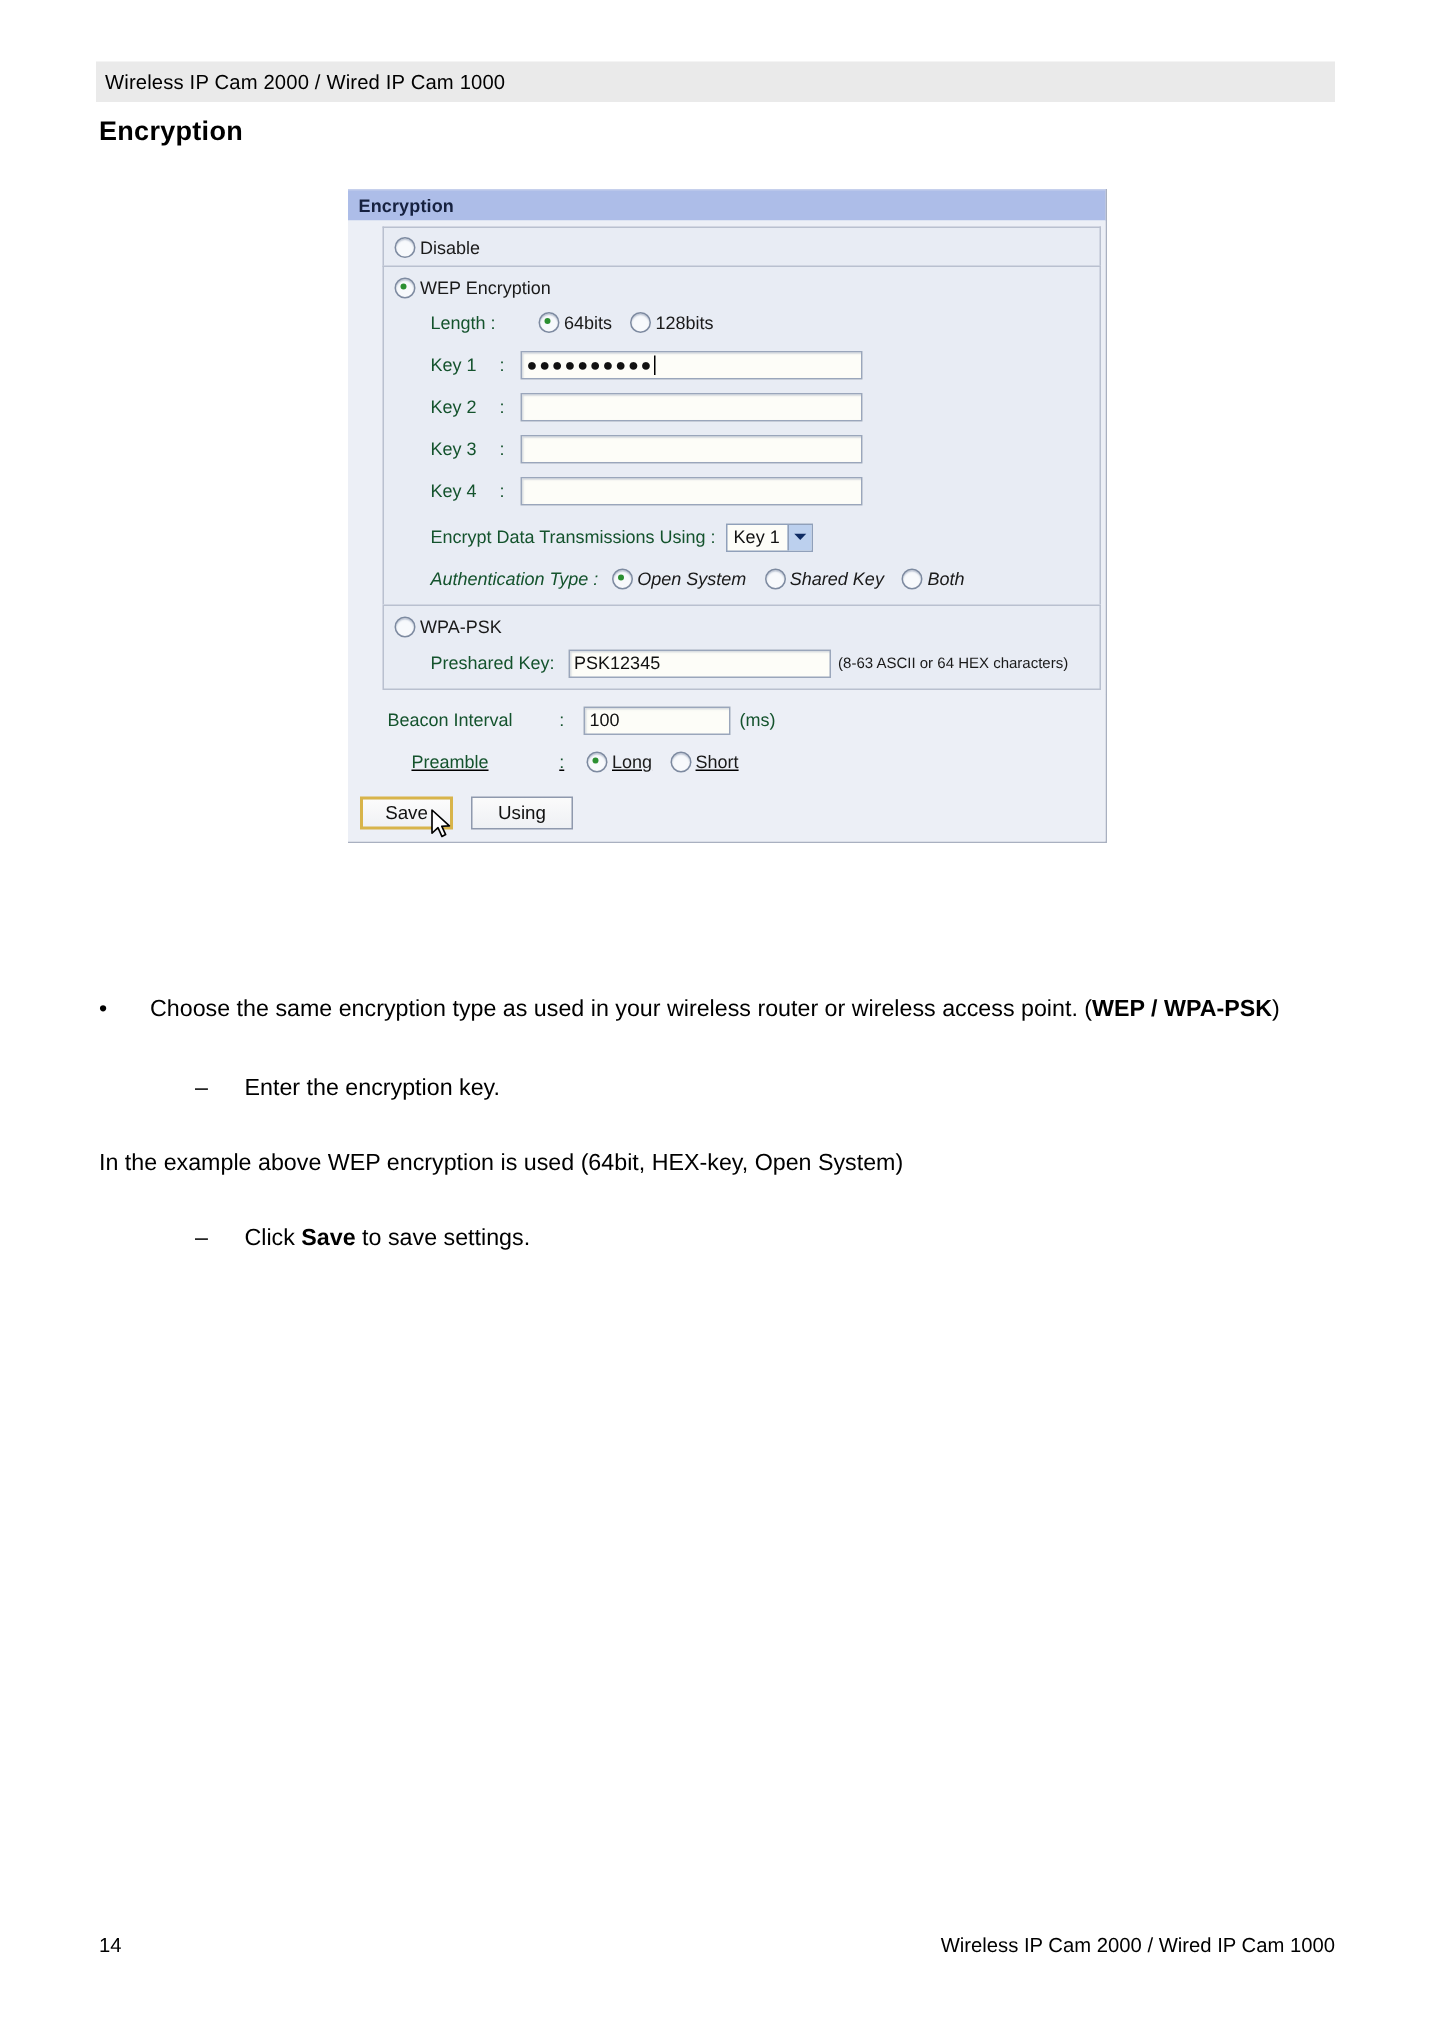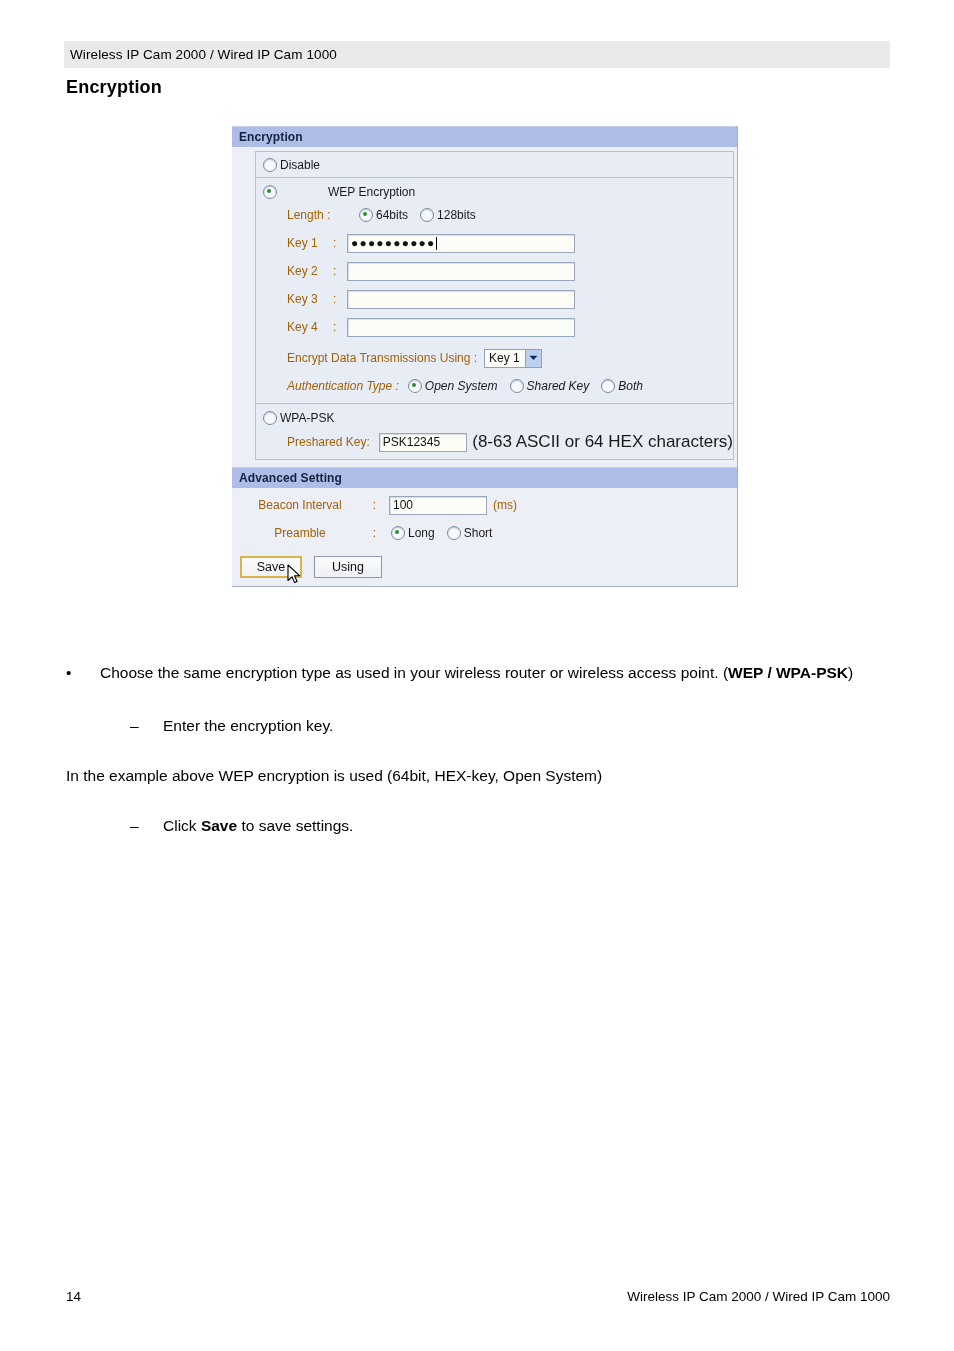--- a/index.html
+++ b/index.html
@@ -113,21 +113,21 @@
   .radio-label {
     font-size: 12px;
     color: #1a1a1a;
     margin-left: 3px;
     margin-right: 12px;
     white-space: nowrap;
   }
 
   .field-label {
     font-size: 12px;
-    color: #a16207;
+    color: #14532d;
     white-space: nowrap;
   }
 
   
   .txt {
     border: 1px solid #9aa6bb;
     background: #fdfdf8;
     height: 19px;
     box-sizing: border-box;
     font-family: "Liberation Sans", sans-serif;
@@ -187,21 +187,21 @@
     display: inline-flex;
     align-items: center;
     justify-content: center;
   }
   .btn.focused {
     border: 2px solid #d8b44a;
     background: linear-gradient(#fcfcfc,#f0f1f4);
   }
 
   .hint {
-    font-size: 17px;
+    font-size: 10px;
     color: #1a1a1a;
     white-space: nowrap;
   }
 
   
   .cursor {
     position: absolute;
     pointer-events: none;
   }
 
@@ -270,21 +270,21 @@
 
     <div class="group-box" style="padding:4px 0 4px 7px;">
       <div class="row" style="min-height:17px;">
         <span class="radio"></span>
         <span class="radio-label">Disable</span>
       </div>
     </div>
 
     <div class="group-box" style="padding:5px 0 6px 7px;">
 
-      <div class="row" style="min-height:18px;gap:48px;">
+      <div class="row" style="min-height:18px;">
         <span class="radio on"></span>
         <span class="radio-label">WEP Encryption</span>
       </div>
 
       <div class="row" style="margin-top:3px;padding-left:24px;">
         <span class="field-label" style="width:62px;">Length :</span>
         <span class="radio on" style="margin-left:10px;"></span>
         <span class="radio-label">64bits</span>
         <span class="radio"></span>
         <span class="radio-label">128bits</span>
@@ -356,35 +356,32 @@
         <span class="field-label">Preshared Key:</span>
         <span class="txt" style="width:175px;margin-left:9px;">
           <span>PSK12345</span>
         </span>
         <span class="hint" style="margin-left:5px;">(8-63 ASCII or 64 HEX characters)</span>
       </div>
     </div>
 
   </div>
 
-  <div class="panel-bar" style="margin-top:4px;">
-    <span>Advanced Setting</span>
-  </div>
 
   <div style="padding:6px 0 8px 8px;background:#eceff6;text-align:center;">
     <div class="row">
       <span class="field-label" style="width:120px;">Beacon Interval</span>
       <span class="field-label" style="width:29px;">:</span>
       <span class="txt" style="width:98px;">
         <span>100</span>
       </span>
       <span class="field-label" style="margin-left:6px;">(ms)</span>
     </div>
 
-    <div class="row" style="margin-top:6px;">
+    <div class="row" style="margin-top:6px;text-decoration:underline;">
       <span class="field-label" style="width:120px;">Preamble</span>
       <span class="field-label" style="width:29px;">:</span>
       <span class="radio on" style="margin-left:2px;"></span>
       <span class="radio-label">Long</span>
       <span class="radio"></span>
       <span class="radio-label">Short</span>
     </div>
 
     <div class="row" style="margin-top:12px;position:relative;">
       <span class="btn focused" style="min-width:62px;">Save</span>

